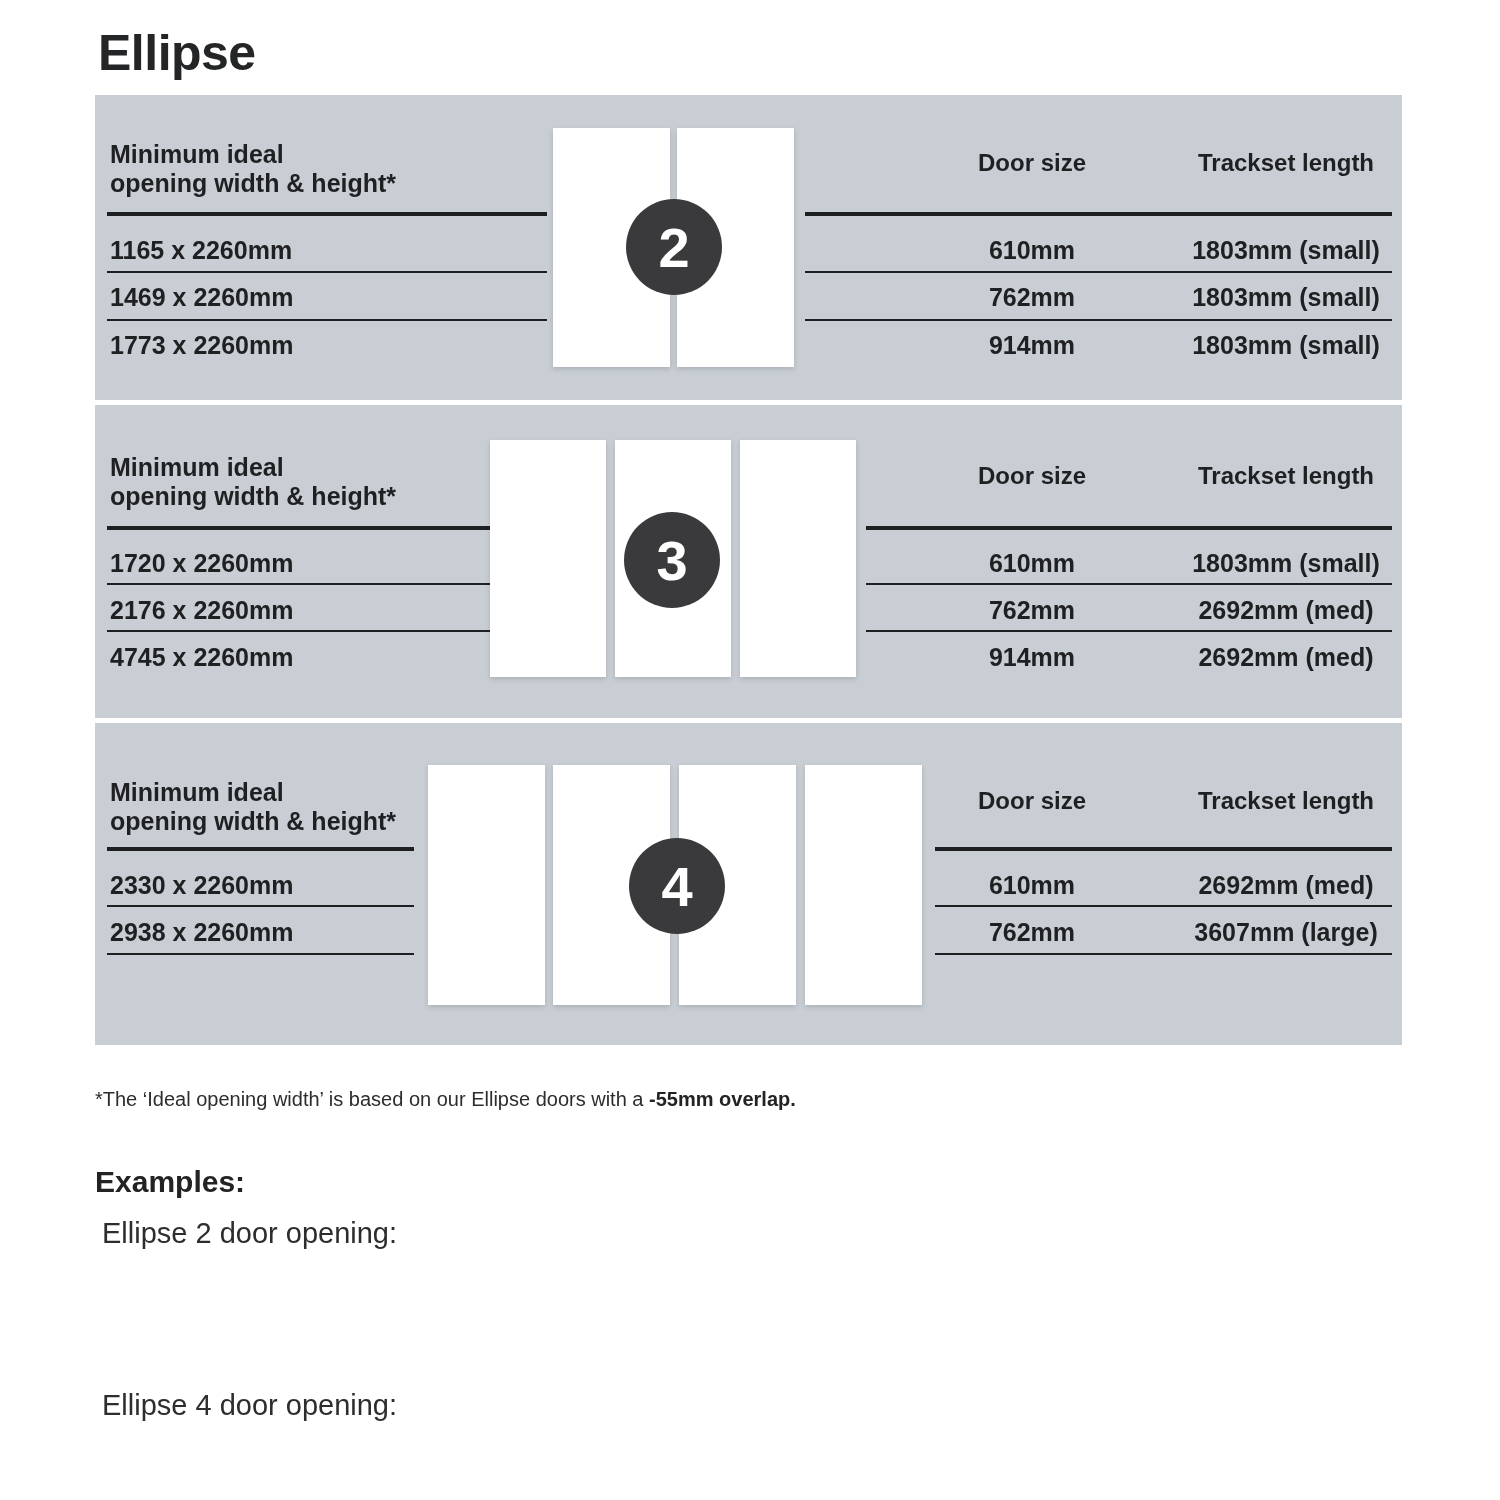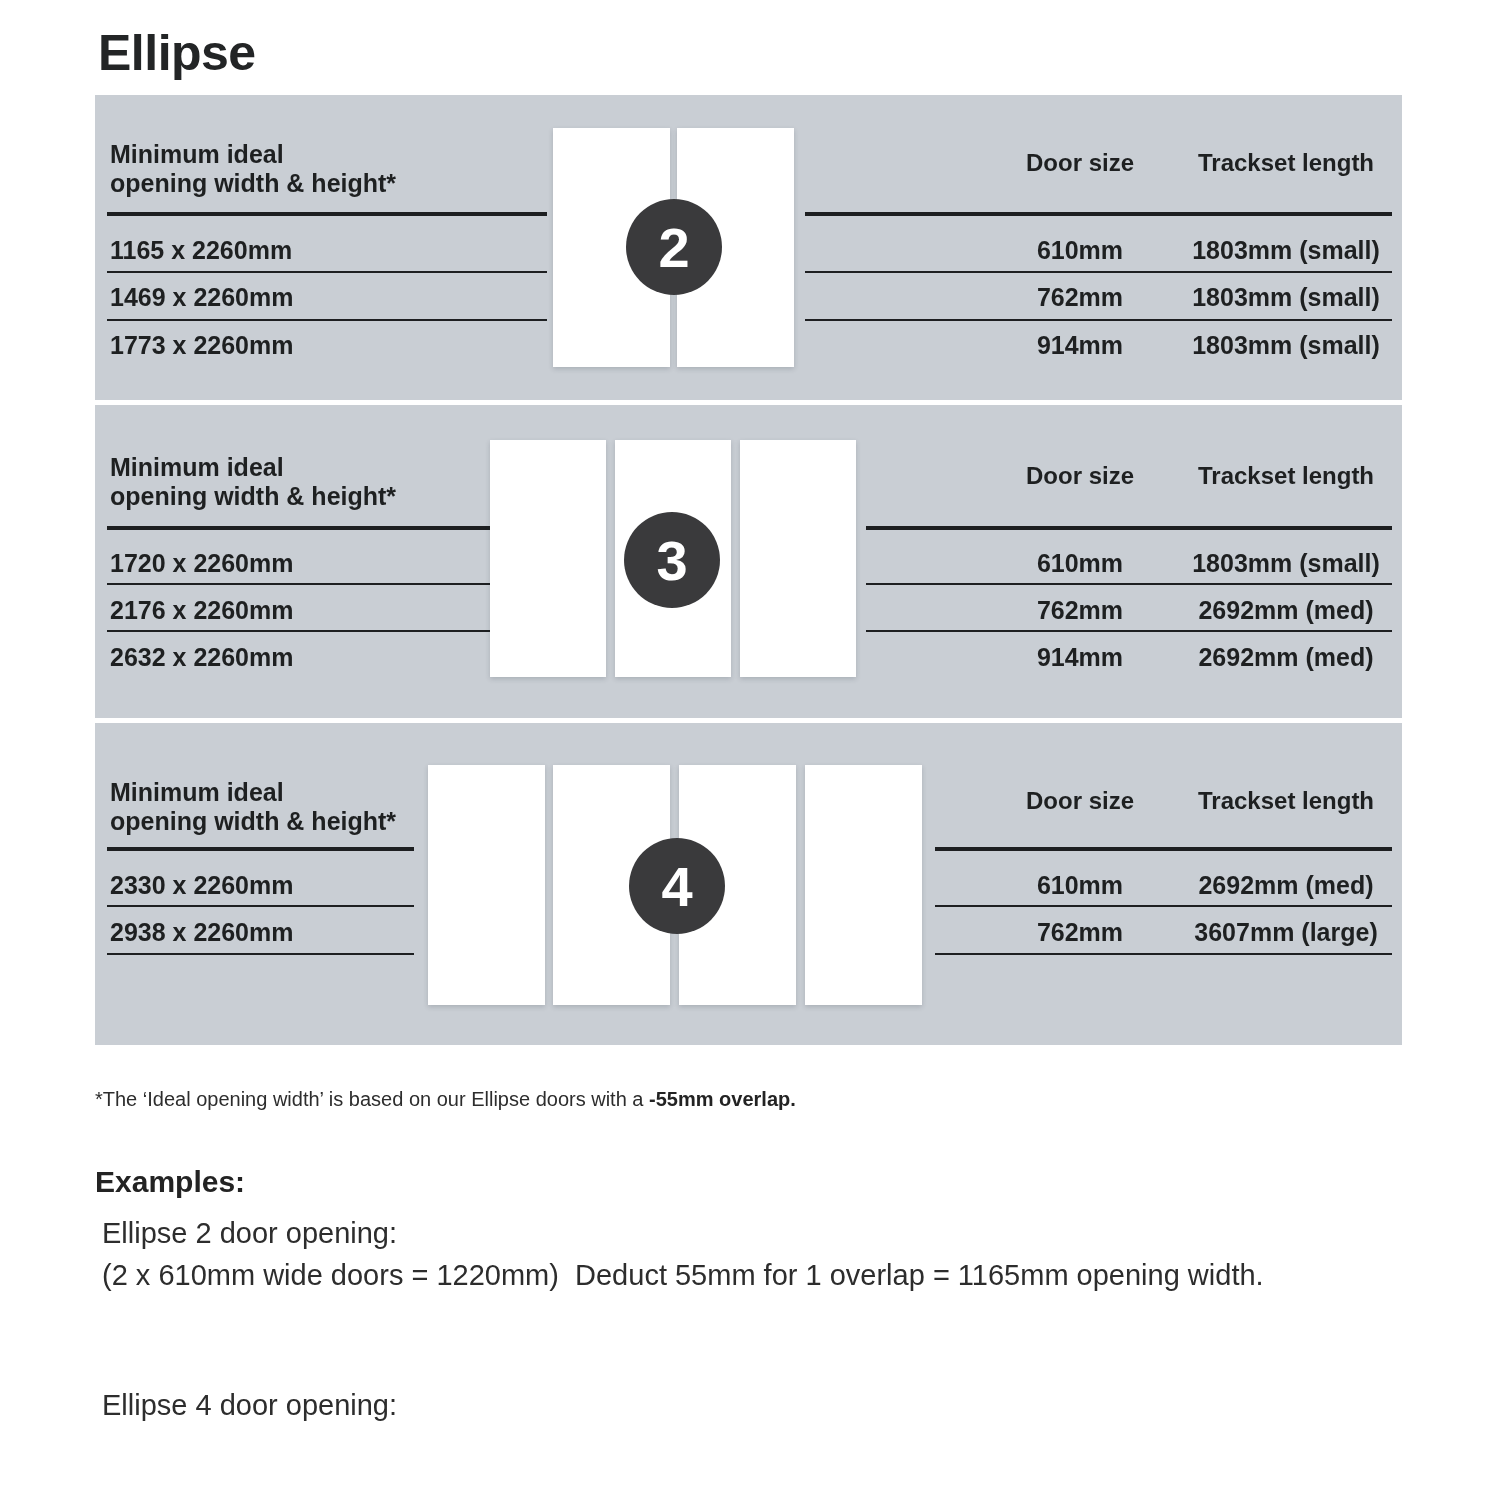--- a/index.html
+++ b/index.html
@@ -8,21 +8,21 @@
   .title{position:absolute;left:98px;top:24px;font-size:50px;font-weight:600;
          letter-spacing:-0.5px;color:#232526;margin:0;}
   .panel{position:absolute;left:95px;top:95px;width:1307px;height:950px;
          background:#c9ced4;overflow:hidden;}
   .sec{position:absolute;left:0;top:0;width:100%;height:100%;}
   .divider{position:absolute;left:0;width:100%;height:5px;background:#ffffff;}
   .colhead{position:absolute;font-size:25px;font-weight:bold;line-height:29px;color:#1e2021;}
   .rhead{position:absolute;font-size:24px;font-weight:bold;line-height:29px;
          text-align:center;color:#1e2021;}
   .cell{position:absolute;font-size:25px;font-weight:bold;line-height:30px;color:#1e2021;}
-  .doorcol{left:880px;width:210px;text-align:center;}
+  .doorcol{left:832px;width:210px;text-align:center;}
   .trackcol{left:1077px;width:228px;text-align:center;}
   .rule{position:absolute;background:#1d1f21;}
   .thick{height:4px;}
   .thin{height:2px;}
   .door-panel{position:absolute;background:#ffffff;box-shadow:0 2px 5px rgba(30,40,50,.18);}
   .count-badge{position:absolute;width:96px;height:96px;border-radius:50%;background:#3a3a3c;
                color:#fff;font-size:56px;font-weight:bold;display:flex;align-items:center;
                justify-content:center;}
   .footnote{position:absolute;left:95px;top:1088px;font-size:20px;color:#2d2d2d;margin:0;}
   .footnote strong{font-weight:bold;color:#232323;}
@@ -91,21 +91,21 @@
       <div class="cell trackcol" style="top:453px">1803mm (small)</div>
       <div class="rule thin" style="left:12px;top:488px;width:385px"></div>
       <div class="rule thin" style="left:771px;top:488px;width:526px"></div>
 
       <div class="cell" style="left:15px;top:500px">2176 x 2260mm</div>
       <div class="cell doorcol" style="top:500px">762mm</div>
       <div class="cell trackcol" style="top:500px">2692mm (med)</div>
       <div class="rule thin" style="left:12px;top:535px;width:385px"></div>
       <div class="rule thin" style="left:771px;top:535px;width:526px"></div>
 
-      <div class="cell" style="left:15px;top:547px">2632 x 2260mm</div>
+      <div class="cell" style="left:15px;top:547px">4745 x 2260mm</div>
       <div class="cell doorcol" style="top:547px">914mm</div>
       <div class="cell trackcol" style="top:547px">2692mm (med)</div>
 
       <div class="door-panel" style="left:395px;top:345px;width:116px;height:237px"></div>
       <div class="door-panel" style="left:520px;top:345px;width:116px;height:237px"></div>
       <div class="door-panel" style="left:645px;top:345px;width:116px;height:237px"></div>
       <div class="count-badge" style="left:529px;top:417px">
         <span>3</span>
       </div>
     </section>
@@ -146,16 +146,15 @@
 
   </div>
 
   <p class="footnote">
     <span>*The ‘Ideal opening width’ is based on our Ellipse doors with a </span><strong>-55mm overlap.</strong>
   </p>
 
   <p class="ex-heading">Examples:</p>
 
   <p class="ex-line" style="top:1210px">Ellipse 2 door opening:</p>
-  <p class="ex-line" style="top:1252px">(2 x 610mm wide doors = 1220mm)  Deduct 55mm for 1 overlap = 1165mm opening width.</p>
   <p class="ex-line" style="top:1382px">Ellipse 4 door opening:</p>
 
 </div>
 
 </body></html>

